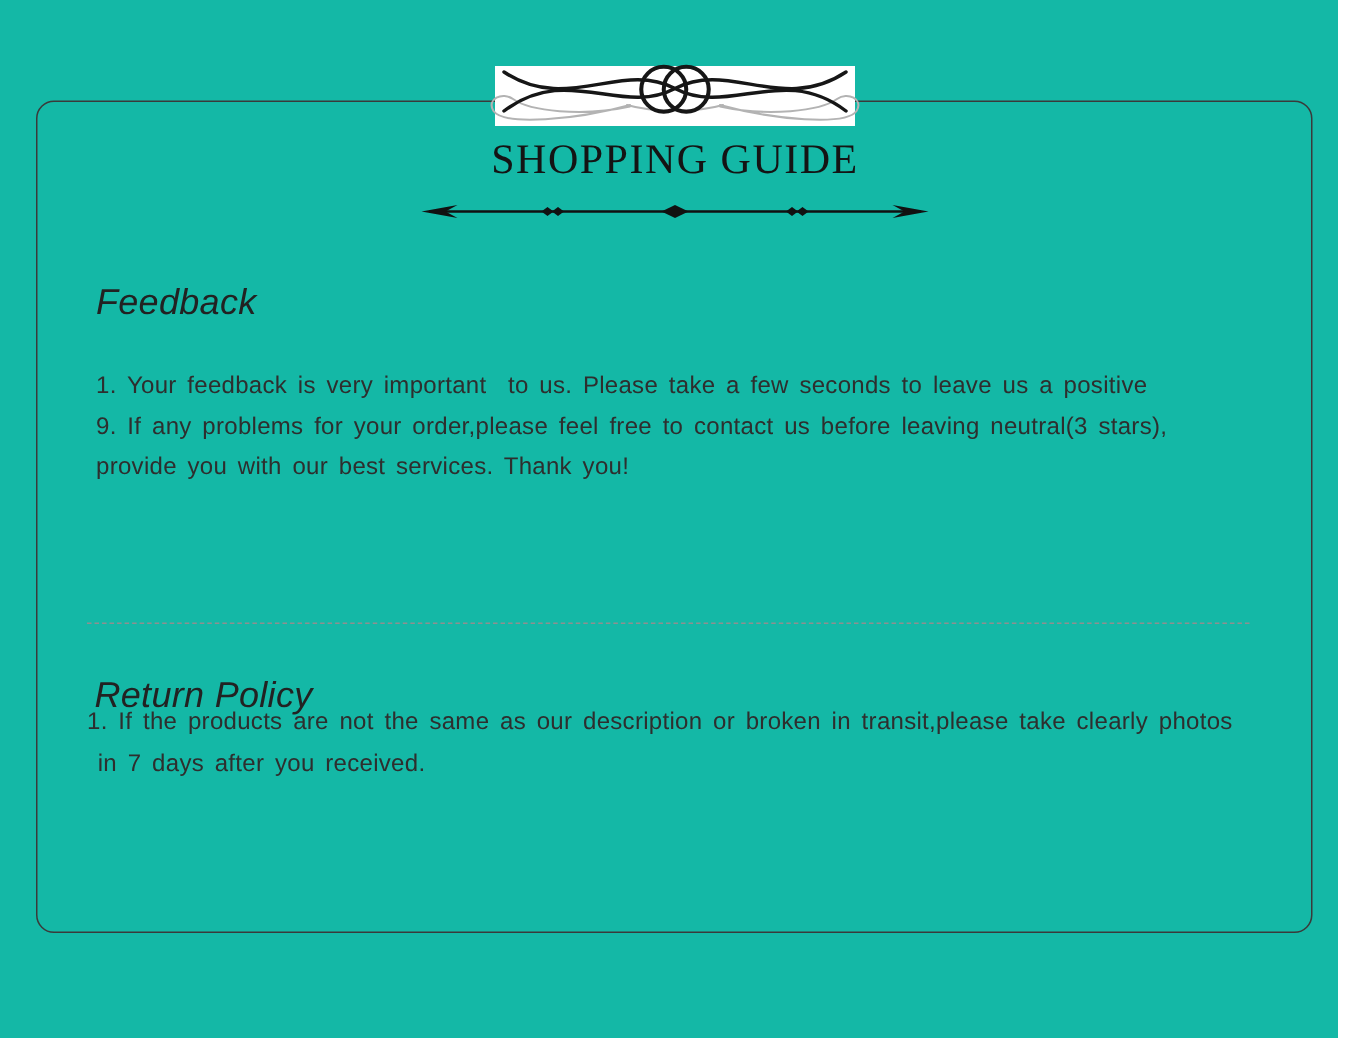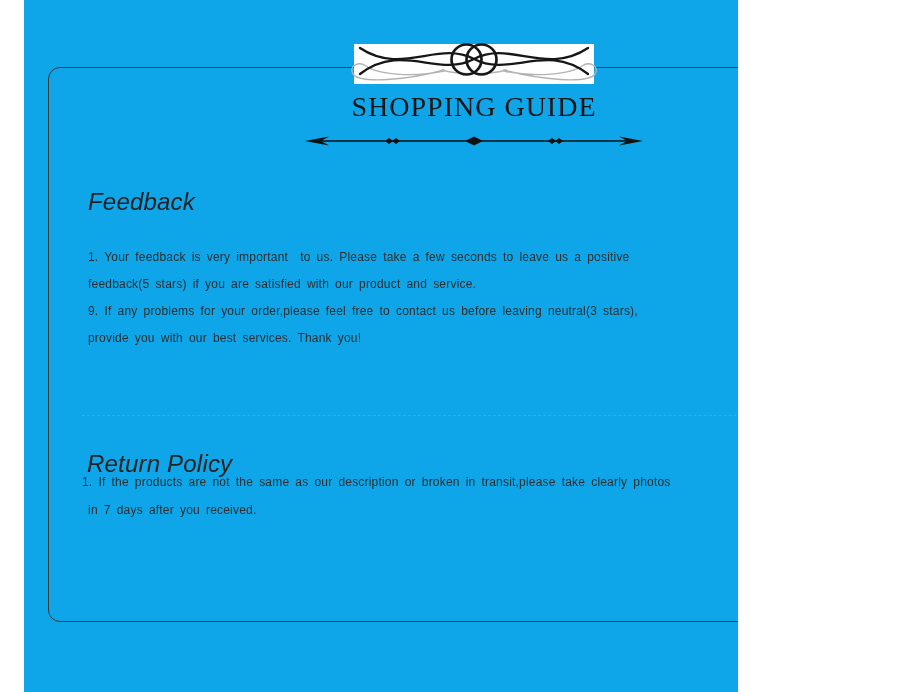--- a/index.html
+++ b/index.html
@@ -2,27 +2,26 @@
 <html><head>
 <meta charset="utf-8">
 <style>
   html, body {
     margin: 0;
     padding: 0;
     background: #ffffff;
   }
   .page {
     position: relative;
-    width: 714px;
+    width: 892px;
     height: 692px;
-    background: #0ea5e9;
+    background: #14b8a6;
     overflow: hidden;
     font-family: "Liberation Sans", "DejaVu Sans", sans-serif;
     color: #2b2b2b;
-    margin-left: 24px;
   }
   .frame {
     position: absolute;
     left: 24px;
     top: 67px;
     width: 851px;
     height: 555px;
     border: 1.5px solid #3a3a3a;
     border-radius: 12px;
     box-sizing: border-box;
@@ -58,21 +57,21 @@
     font-size: 24px;
     font-weight: 500;
     color: #222222;
     letter-spacing: 0.2px;
     font-style: italic;
   }
   .heading-feedback { left: 64px; top: 188px; }
   .heading-return   { left: 63px; top: 450px; }
   .para {
     position: absolute;
-    font-size: 12px;
+    font-size: 16px;
     color: #2e2e2e;
     letter-spacing: 0.2px;
     word-spacing: 2.5px;
   }
   .para-feedback { left: 64px; top: 244px; line-height: 27px; }
   .para-return   { left: 58px; top: 468px; line-height: 28px; }
   .line { white-space: pre-wrap; }
   .dashed-divider {
     position: absolute;
     left: 58px;
@@ -112,21 +111,20 @@
     <polygon points="88,8 92,5 96,8 92,11" fill="#111111"></polygon>
     <polygon points="161,8 170,3.6 179,8 170,12.4" fill="#111111"></polygon>
     <polygon points="244,8 248,5 252,8 248,11" fill="#111111"></polygon>
     <polygon points="251,8 255,5 259,8 255,11" fill="#111111"></polygon>
   </svg>
 
   <h2 class="section-heading heading-feedback">Feedback</h2>
 
   <div class="para para-feedback">
     <div class="line">1. Your feedback is very important  to us. Please take a few seconds to leave us a positive</div>
-    <div class="line">feedback(5 stars) if you are satisfied with our product and service.</div>
     <div class="line">9. If any problems for your order,please feel free to contact us before leaving neutral(3 stars),</div>
     <div class="line">provide you with our best services. Thank you!</div>
   </div>
 
   <div class="dashed-divider"></div>
 
   <h2 class="section-heading heading-return">Return Policy</h2>
 
   <div class="para para-return">
     <div class="line">1. If the products are not the same as our description or broken in transit,please take clearly photos</div>

